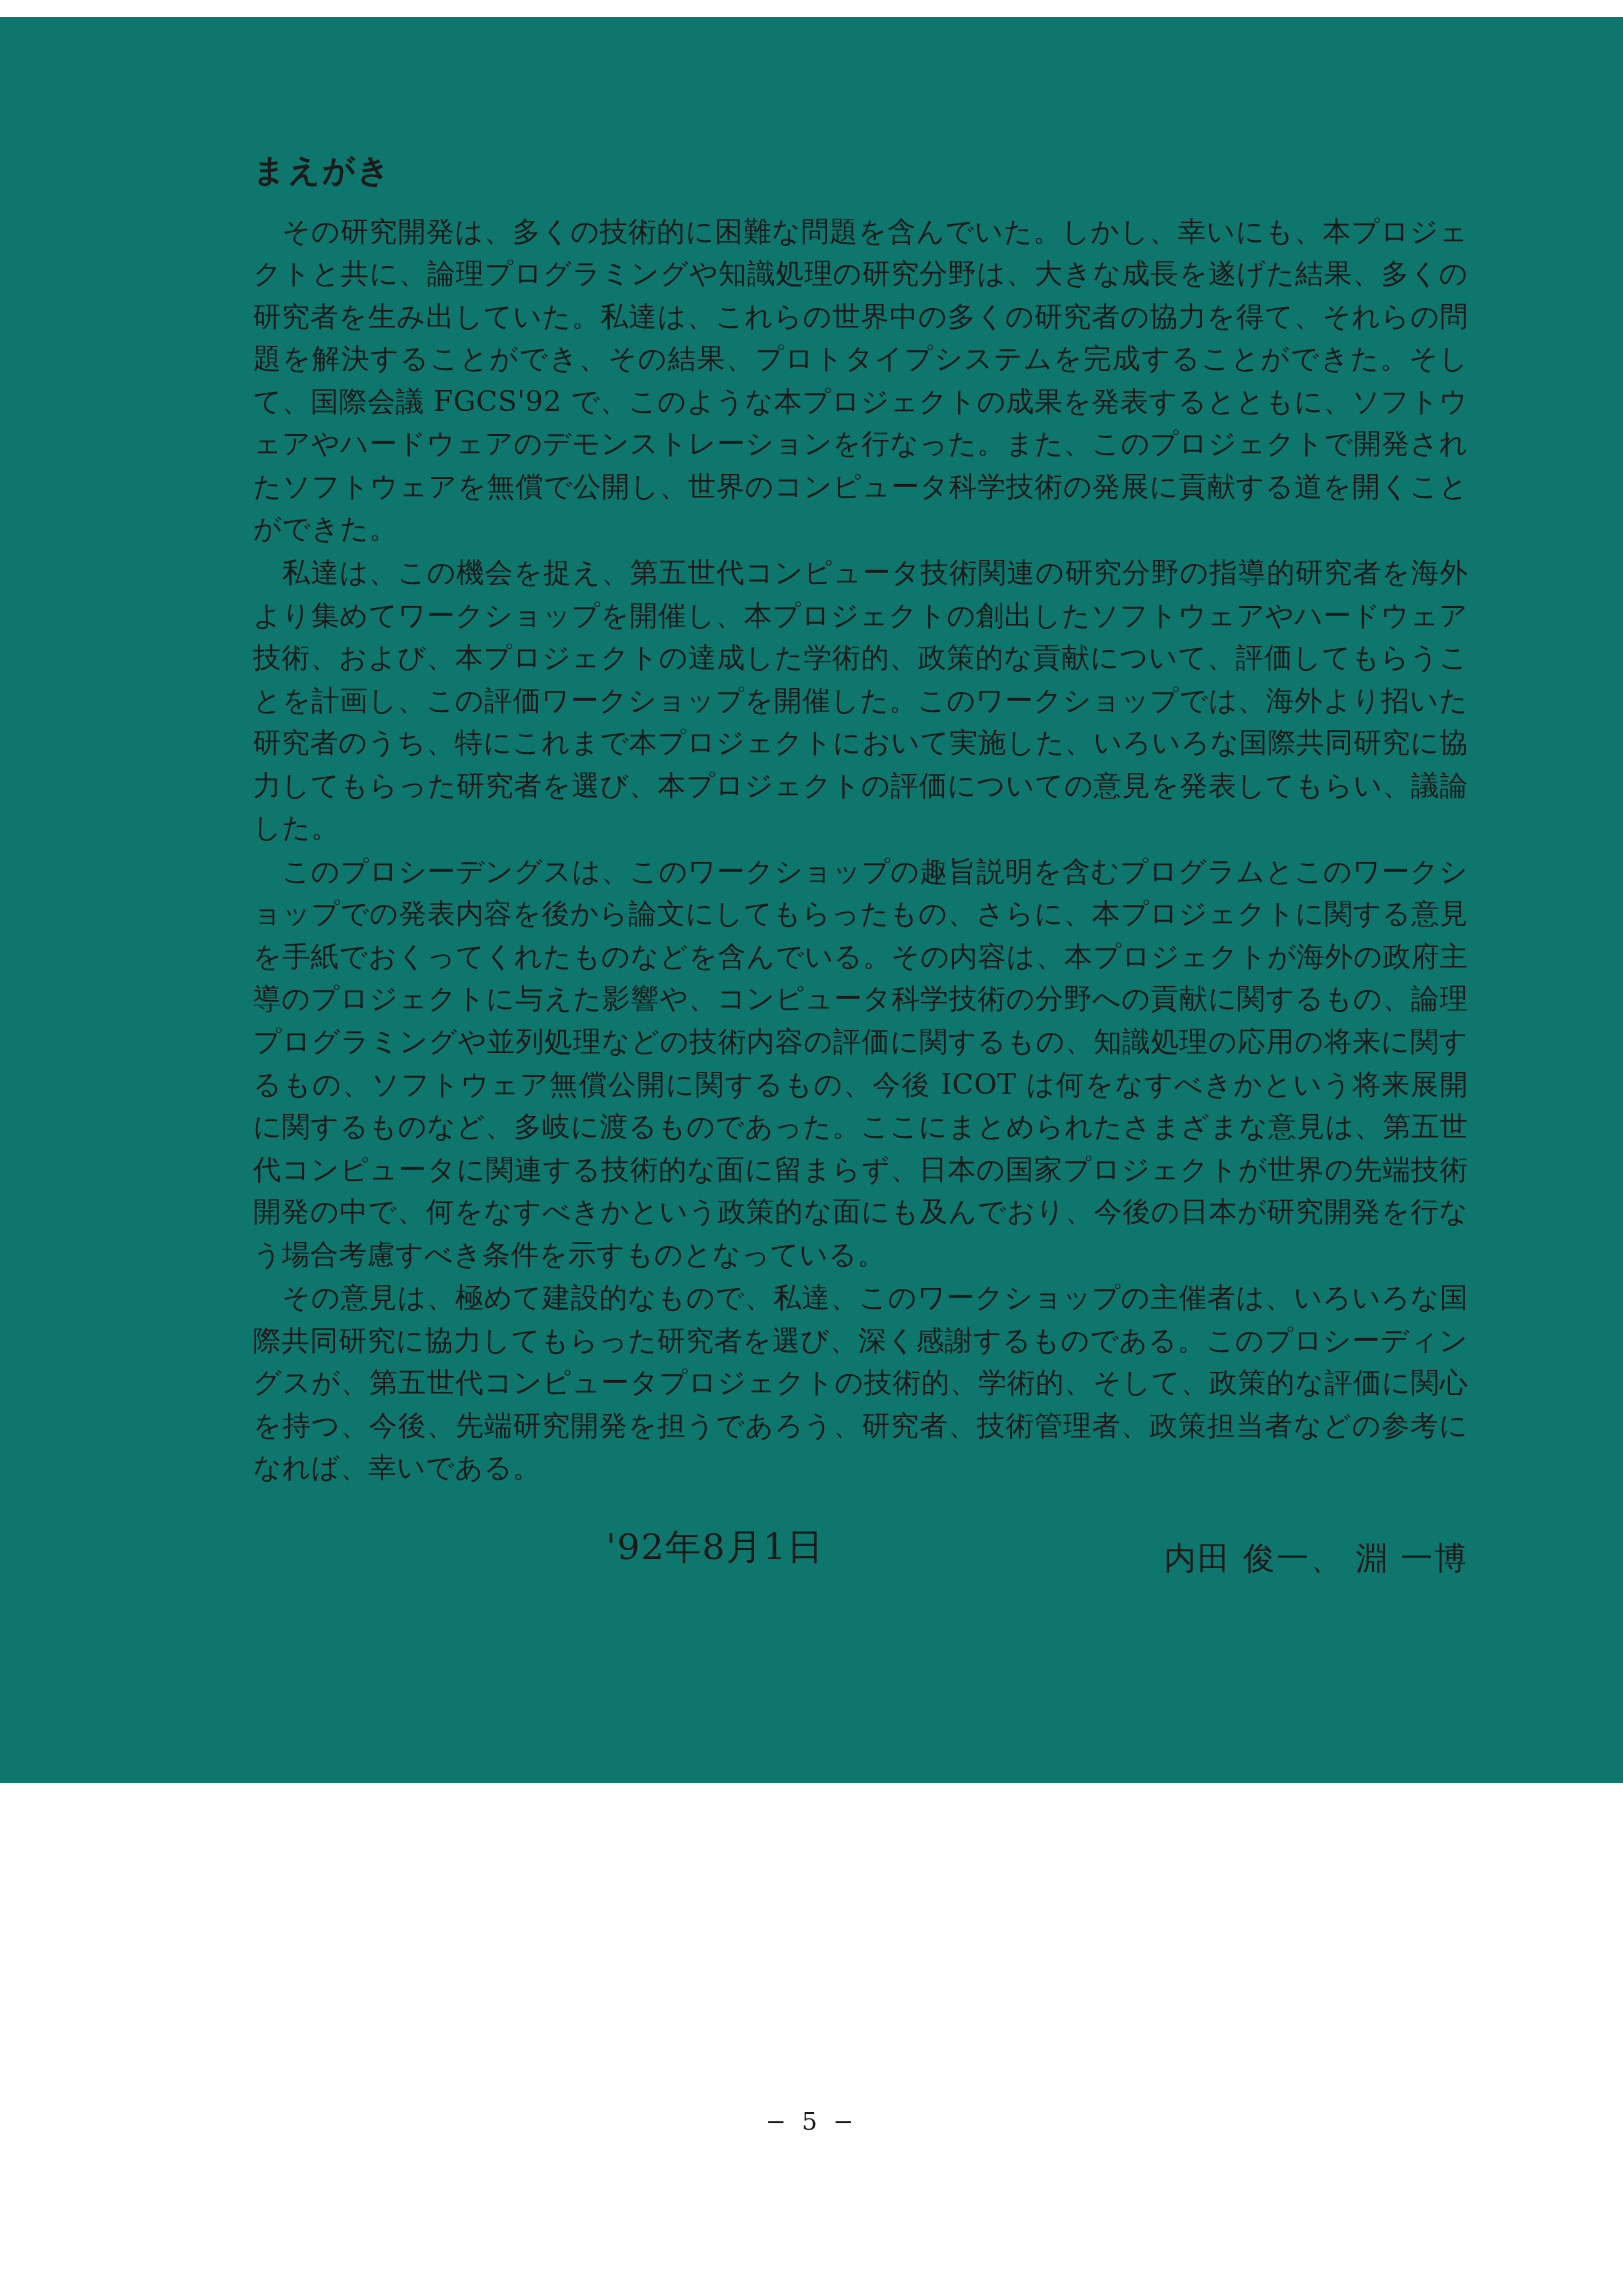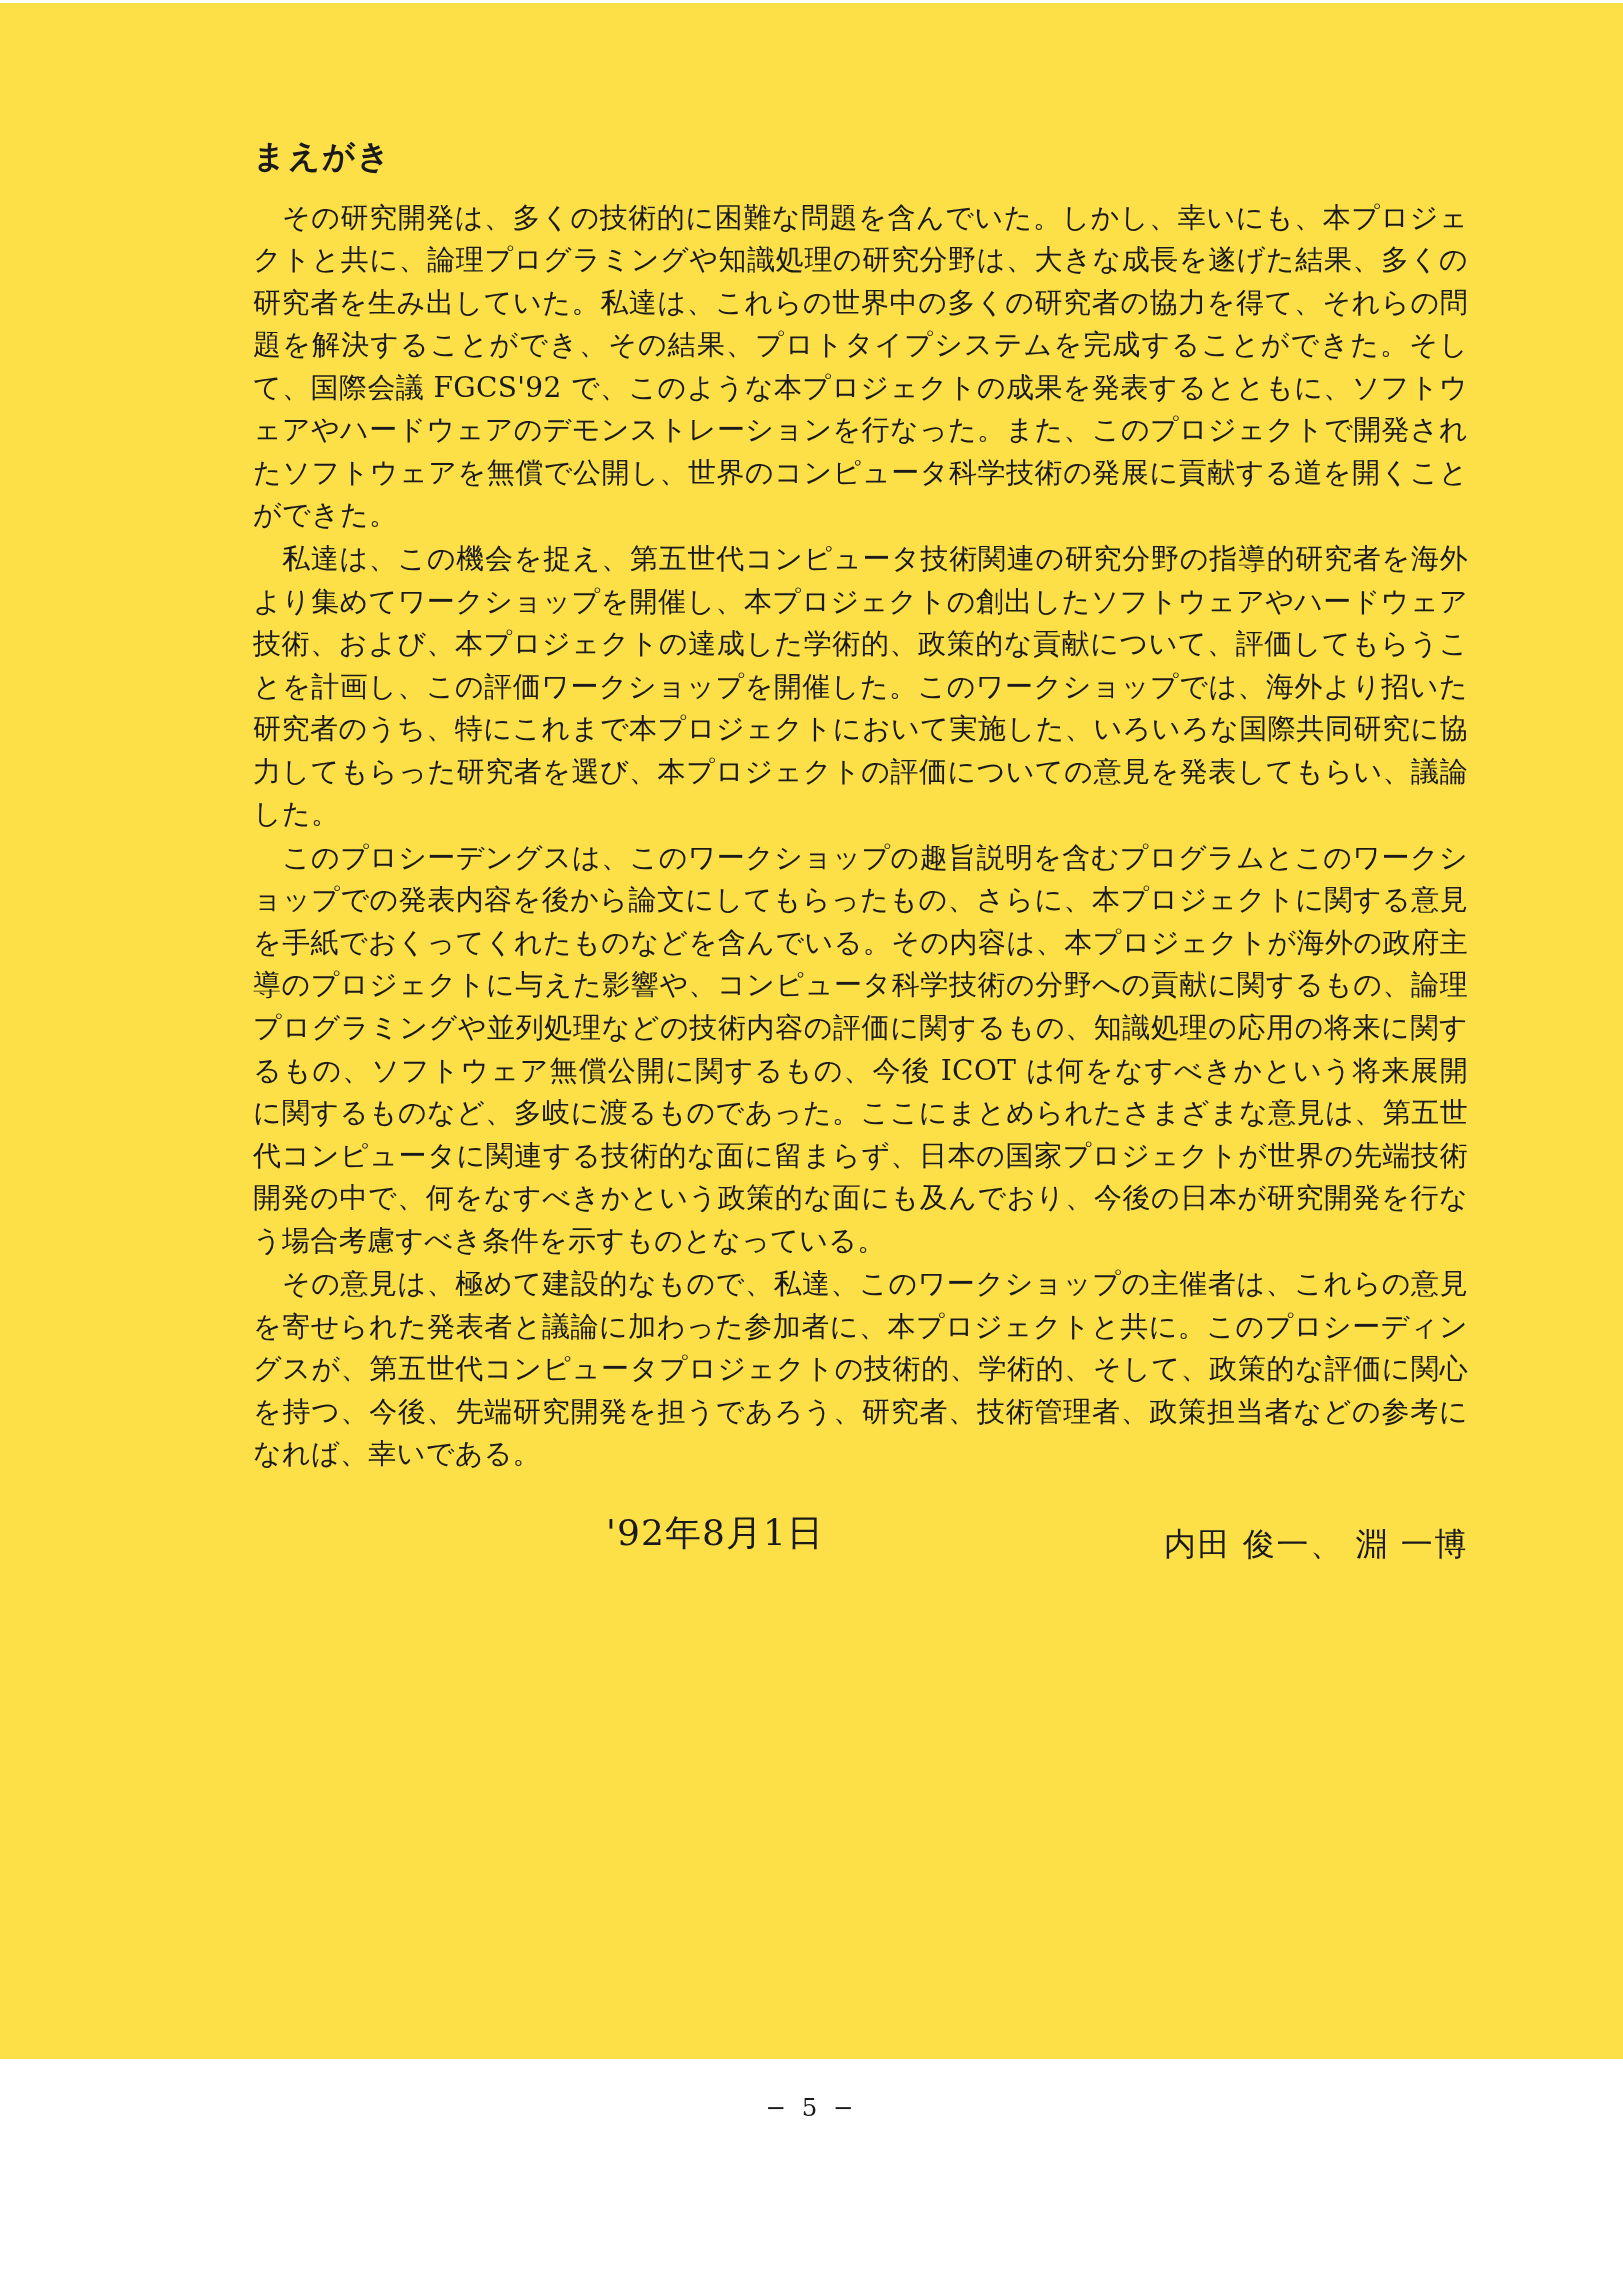--- a/index.html
+++ b/index.html
@@ -9,25 +9,25 @@
   }
   body {
     width: 1623px;
     height: 2292px;
     position: relative;
     font-family: "DejaVu Serif", serif;
     color: #1a1a1a;
   }
   .page {
     position: absolute;
-    top: 3px;
+    top: 17px;
     left: 0;
     width: 1623px;
-    height: 2056px;
-    background: #fde047;
+    height: 1766px;
+    background: #0f766e;
   }
   .content {
     position: absolute;
     left: 253px;
     top: 132px;
     width: 1215px;
   }
   .doc-title {
     font-size: 32px;
     font-weight: bold;
@@ -78,21 +78,21 @@
 <body>
 
 <div class="page">
   <div class="content">
 
     <h1 class="doc-title">まえがき</h1>
 
     <p class="para">その研究開発は、多くの技術的に困難な問題を含んでいた。しかし、幸いにも、本プロジェクトと共に、論理プログラミングや知識処理の研究分野は、大きな成長を遂げた結果、多くの研究者を生み出していた。私達は、これらの世界中の多くの研究者の協力を得て、それらの問題を解決することができ、その結果、プロトタイプシステムを完成することができた。そして、国際会議 FGCS'92 で、このような本プロジェクトの成果を発表するとともに、ソフトウェアやハードウェアのデモンストレーションを行なった。また、このプロジェクトで開発されたソフトウェアを無償で公開し、世界のコンピュータ科学技術の発展に貢献する道を開くことができた。</p>
     <p class="para">私達は、この機会を捉え、第五世代コンピュータ技術関連の研究分野の指導的研究者を海外より集めてワークショップを開催し、本プロジェクトの創出したソフトウェアやハードウェア技術、および、本プロジェクトの達成した学術的、政策的な貢献について、評価してもらうことを計画し、この評価ワークショップを開催した。このワークショップでは、海外より招いた研究者のうち、特にこれまで本プロジェクトにおいて実施した、いろいろな国際共同研究に協力してもらった研究者を選び、本プロジェクトの評価についての意見を発表してもらい、議論した。</p>
     <p class="para">このプロシーデングスは、このワークショップの趣旨説明を含むプログラムとこのワークショップでの発表内容を後から論文にしてもらったもの、さらに、本プロジェクトに関する意見を手紙でおくってくれたものなどを含んでいる。その内容は、本プロジェクトが海外の政府主導のプロジェクトに与えた影響や、コンピュータ科学技術の分野への貢献に関するもの、論理プログラミングや並列処理などの技術内容の評価に関するもの、知識処理の応用の将来に関するもの、ソフトウェア無償公開に関するもの、今後 ICOT は何をなすべきかという将来展開に関するものなど、多岐に渡るものであった。ここにまとめられたさまざまな意見は、第五世代コンピュータに関連する技術的な面に留まらず、日本の国家プロジェクトが世界の先端技術開発の中で、何をなすべきかという政策的な面にも及んでおり、今後の日本が研究開発を行なう場合考慮すべき条件を示すものとなっている。</p>
-    <p class="para">その意見は、極めて建設的なもので、私達、このワークショップの主催者は、これらの意見を寄せられた発表者と議論に加わった参加者に、本プロジェクトと共に。このプロシーディングスが、第五世代コンピュータプロジェクトの技術的、学術的、そして、政策的な評価に関心を持つ、今後、先端研究開発を担うであろう、研究者、技術管理者、政策担当者などの参考になれば、幸いである。</p>
+    <p class="para">その意見は、極めて建設的なもので、私達、このワークショップの主催者は、いろいろな国際共同研究に協力してもらった研究者を選び、深く感謝するものである。このプロシーディングスが、第五世代コンピュータプロジェクトの技術的、学術的、そして、政策的な評価に関心を持つ、今後、先端研究開発を担うであろう、研究者、技術管理者、政策担当者などの参考になれば、幸いである。</p>
 
     <div class="signature-block">
       <div class="sig-date">'92年8月1日</div>
       <div class="sig-names">内田 俊一、 淵 一博</div>
     </div>
 
   </div>
 
   <div class="page-number">− 5 −</div>
 </div>

